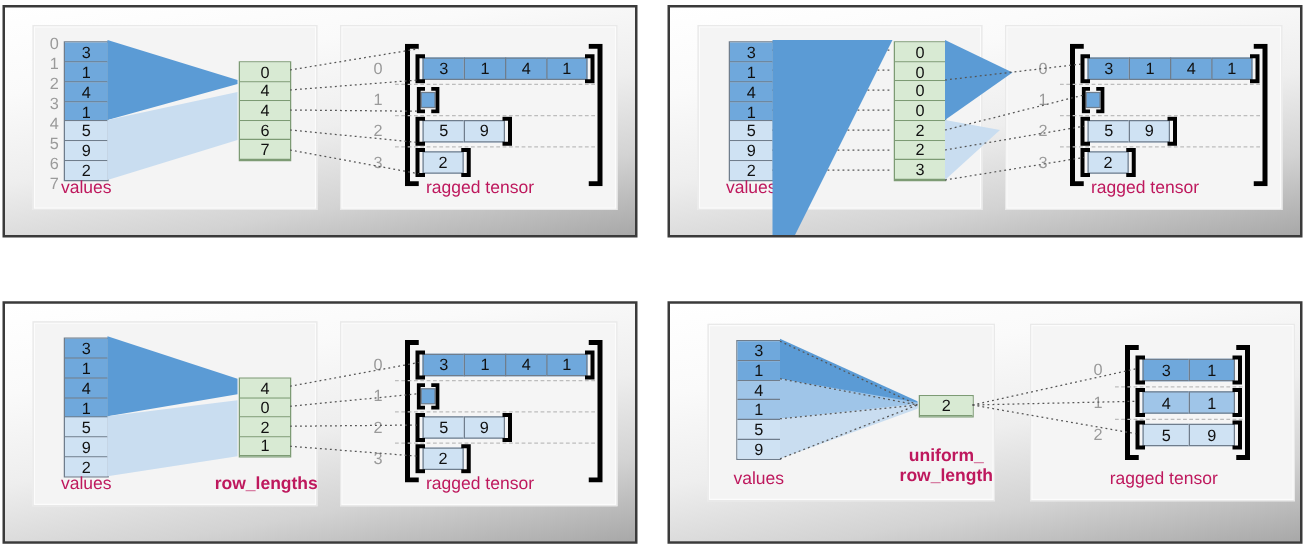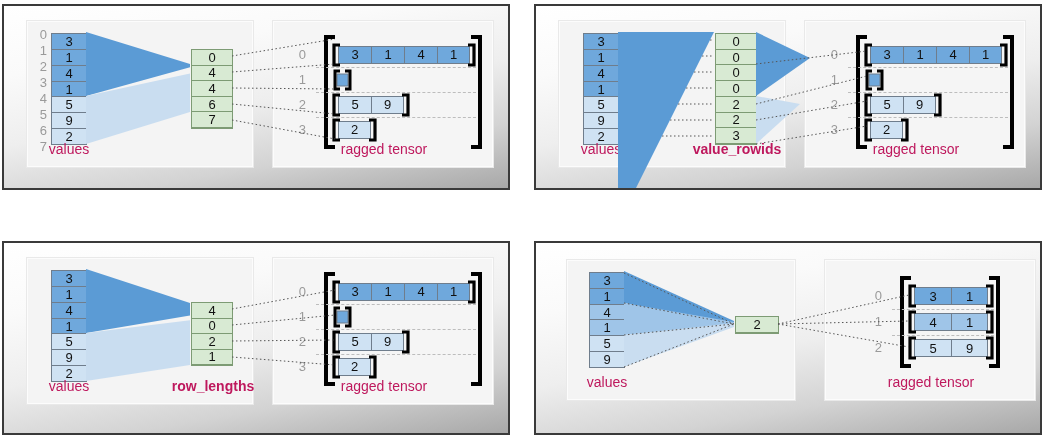--- a/index.html
+++ b/index.html
@@ -223,21 +223,20 @@
           <div class="card-label" style="left: 2px; width: 80px; top: 120px; text-align: center;">values</div>
           <div class="stack green-stack" style="left: 156px; top: 12px; width: 42px; height: 112px;">
             <div class="cell green">0</div>
             <div class="cell green">0</div>
             <div class="cell green">0</div>
             <div class="cell green">0</div>
             <div class="cell green">2</div>
             <div class="cell green">2</div>
             <div class="cell green">3</div>
           </div>
-          <div class="card-label bold" style="left: 116px; width: 124px; top: 120px;">value_rowids</div>
         </div>
         <div class="card light" style="left: 268px; top: 14px; width: 222px; height: 148px;">
           <div class="ragged" style="left: 23px; top: 14px; width: 192px; height: 114px;">
             <svg width="164" height="114" style="position:absolute;left:28px;top:0;">
               <path d="M11,2 H2 V112 H11" stroke="#000000" stroke-width="4" fill="none"></path>
               <path d="M147,2 H156 V112 H147" stroke="#000000" stroke-width="4" fill="none"></path>
             </svg>
             <div class="dashline" style="left: 20px; top: 32px; width: 160px;"></div>
             <div class="dashline" style="left: 20px; top: 57px; width: 160px;"></div>
             <div class="dashline" style="left: 20px; top: 82px; width: 160px;"></div>
@@ -383,20 +382,22 @@
             <div class="cell" style="background: rgb(111, 168, 220);">1</div>
             <div class="cell" style="background: rgb(159, 197, 232);">4</div>
             <div class="cell" style="background: rgb(159, 197, 232);">1</div>
             <div class="cell" style="background: rgb(207, 226, 243);">5</div>
             <div class="cell" style="background: rgb(207, 226, 243);">9</div>
           </div>
           <div class="card-label" style="left: 0px; width: 80px; top: 114px; text-align: center;">values</div>
           <div class="stack green-stack" style="left: 168px; top: 56px; width: 44px; height: 18px;">
             <div class="cell green">2</div>
           </div>
+          <div class="card-label bold" style="left: 128px; width: 124px; top: 96px;">uniform_
+row_length</div>
         </div>
         <div class="card light" style="left: 288px; top: 16px; width: 212px; height: 142px;">
           <div class="ragged" style="left: 47px; top: 16px; width: 134px; height: 92px;">
             <svg width="106" height="92" style="position:absolute;left:28px;top:0;">
               <path d="M11,2 H2 V90 H11" stroke="#000000" stroke-width="4" fill="none"></path>
               <path d="M89,2 H98 V90 H89" stroke="#000000" stroke-width="4" fill="none"></path>
             </svg>
             <div class="dashline" style="left: 20px; top: 33px; width: 102px;"></div>
             <div class="dashline" style="left: 20px; top: 59px; width: 102px;"></div>
             <div class="rt-rowlabel" style="left: -4px; top: 13px; width: 14px;">0</div>

